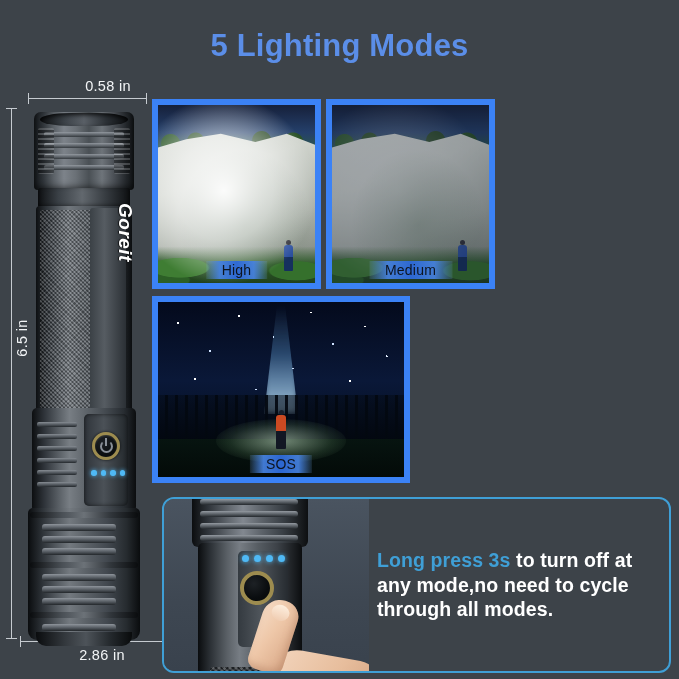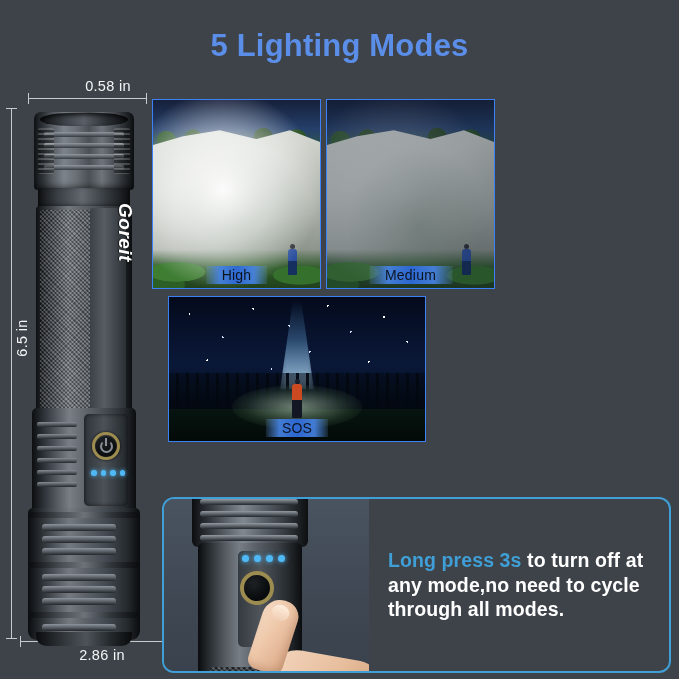--- a/index.html
+++ b/index.html
@@ -162,24 +162,24 @@
     background: linear-gradient(90deg,#0a0c0e,#4a5056 30%,#6c7278 50%,#30353a 75%,#0a0c0e);
   }
   .fl-cap {
     position: absolute; left: 14px; top: 520px; width: 96px; height: 14px;
     border-radius: 0 0 10px 10px;
     background: linear-gradient(90deg,#0a0c0e,#33383d 30%,#4d5359 52%,#23282c 78%,#090b0c);
   }
 
   
   .grid-row1 { position: absolute; left: 152px; top: 99px; display: flex; gap: 5px; }
-  .photo { position: relative; overflow: hidden; border: 1px solid #3b82f6; text-align: center; }
+  .photo { position: relative; overflow: hidden; border: 6px solid #3b82f6; text-align: center; }
   .photo.r1 { width: 169px; height: 190px; }
   .photo.r2a { width: 259px; height: 185px; }
-  .photo.r2b { width: 258px; height: 146px; margin-left: 16px; }
+  .photo.r2b { width: 258px; height: 187px; }
   .grid-row2 { position: absolute; left: 152px; top: 296px; display: flex; gap: 5px; }
 
   .mode-tag {
     position: absolute; left: 50%; bottom: 4px; transform: translateX(-50%);
     padding: 1px 16px; font-size: 14px; color: #0d1420; font-weight: normal;
     background: linear-gradient(90deg,
       rgba(120,170,235,.15) 0%, rgba(70,130,225,.92) 22%,
       rgba(45,105,215,.97) 50%, rgba(70,130,225,.92) 78%, rgba(120,170,235,.15) 100%);
     white-space: nowrap; letter-spacing: .2px;
   }
@@ -391,21 +391,20 @@
     transform: rotate(10deg);
   }
 
   .callout .text-zone {
     position: absolute; left: 205px; top: 0; right: 0; height: 100%;
     display: flex; align-items: center; padding: 0 16px 0 8px;
   }
   .callout-text {
     font-size: 19.5px; font-weight: bold; color: #ffffff; line-height: 1.28;
     letter-spacing: .1px;
-    margin-left: 11px;
   }
   .callout-text .hi { color: #3f9fd6; }
 </style>
 </head>
 <body>
 
 <div id="page">
 
   <div class="header">
     <div class="title">5 Lighting Modes</div>

